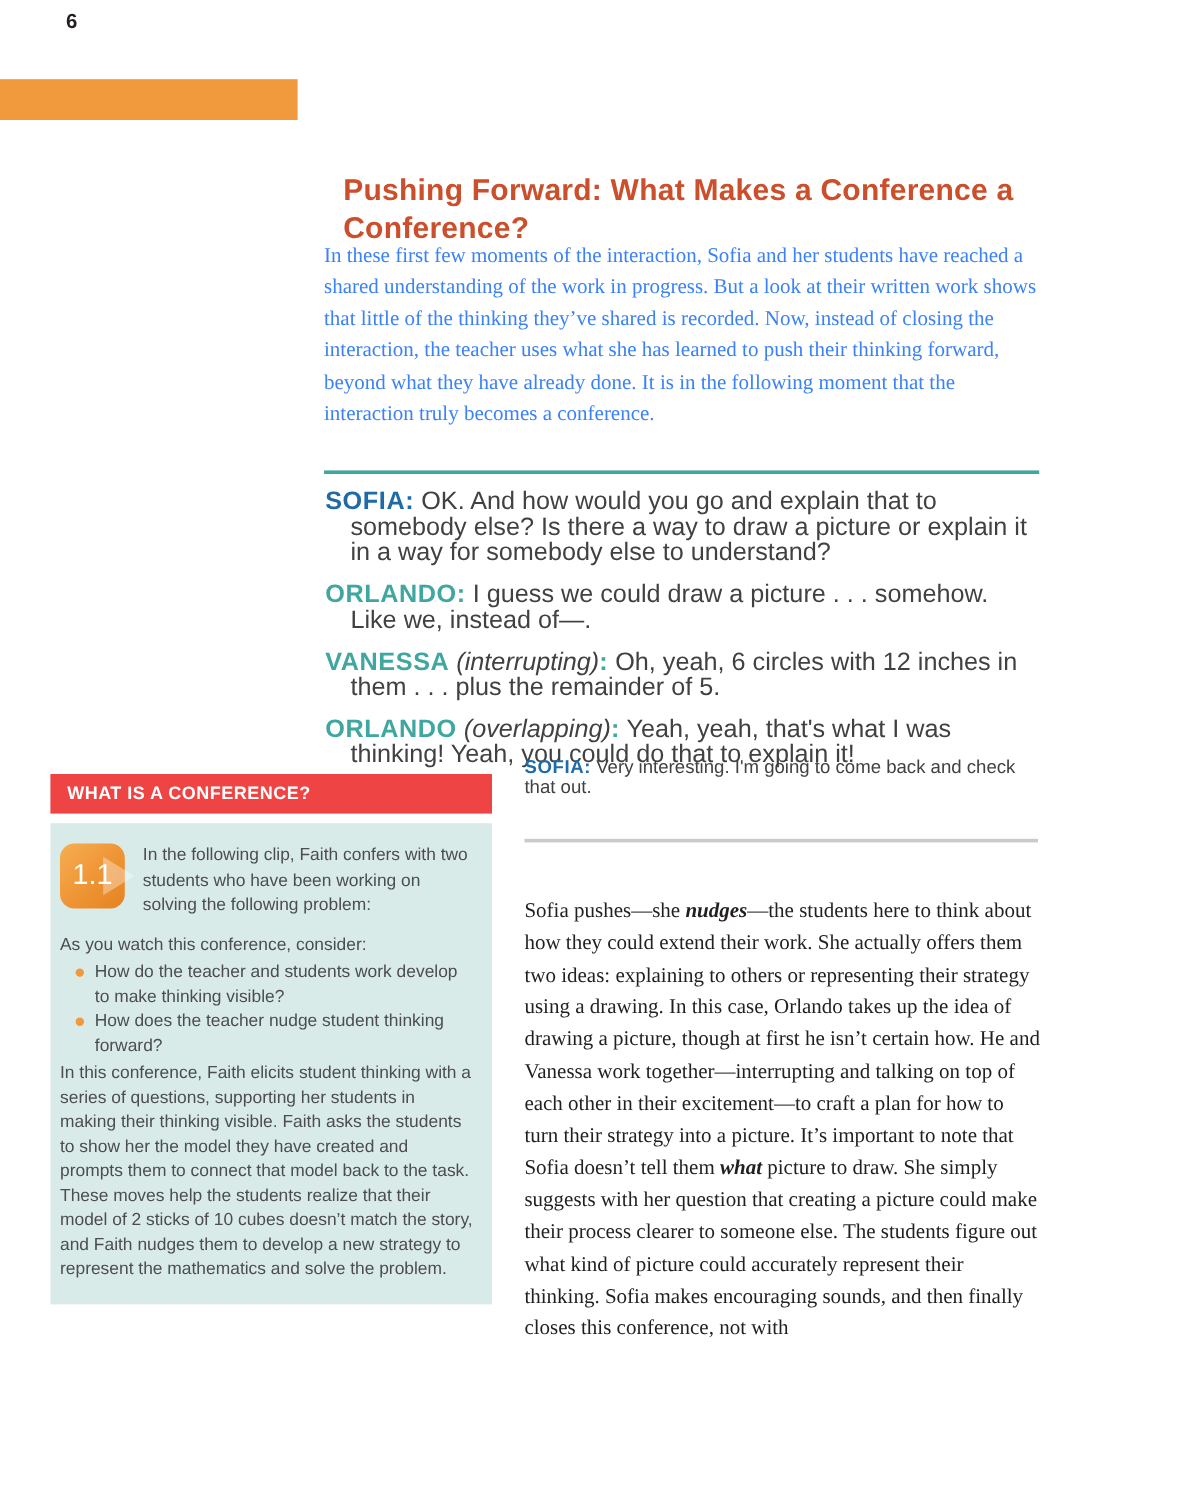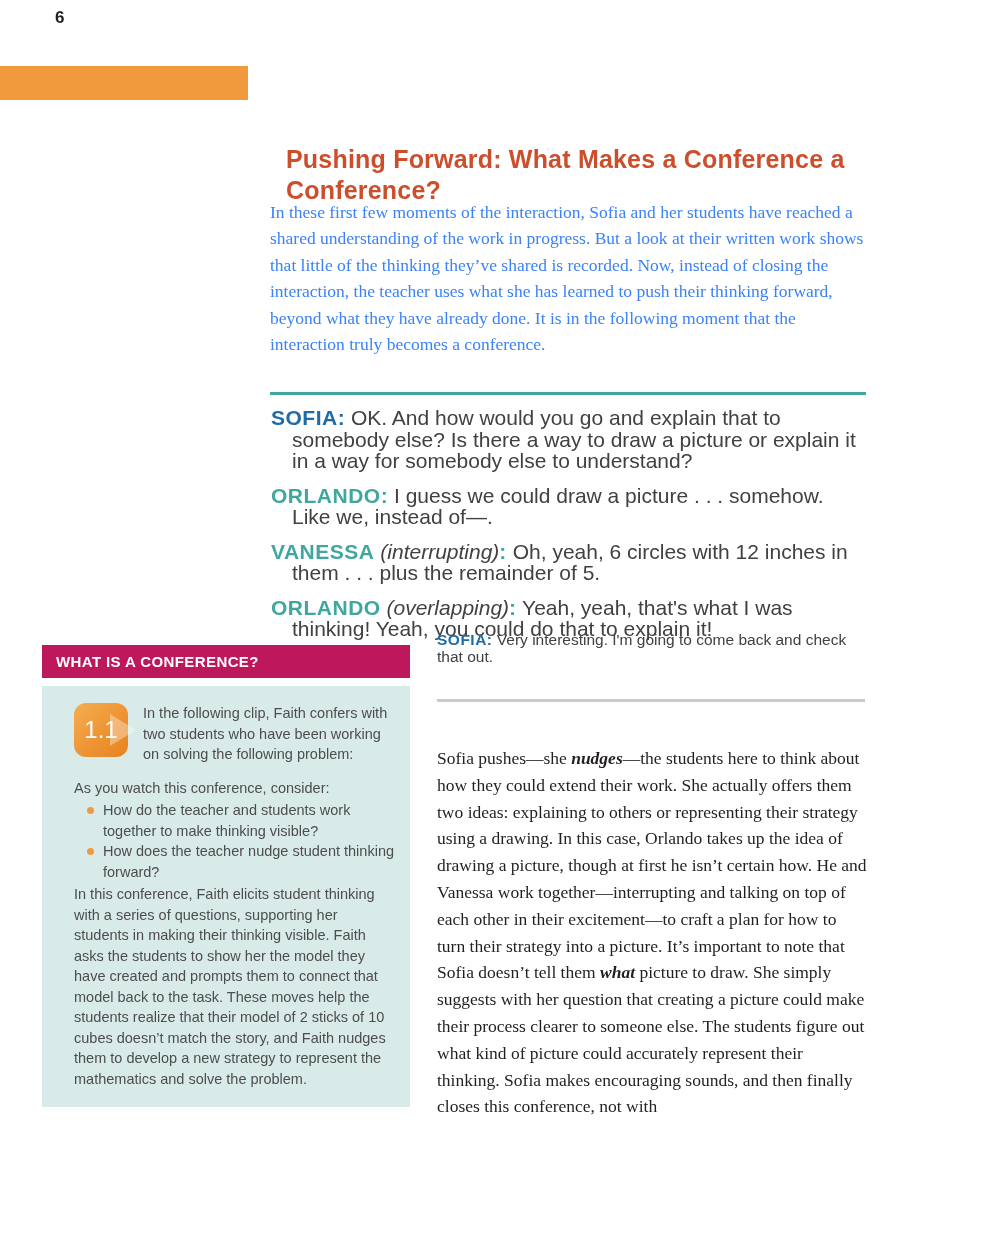--- a/index.html
+++ b/index.html
@@ -63,25 +63,25 @@
     position:absolute; left:437px; top:745px; width:430px;
     font-size:17.5px; line-height:26.8px; color:#231F20;
   }
   .bodycol i { font-style:italic;font-weight:bold; }
   
   .sidebar {
     position:absolute; left:42px; top:645px; width:368px;
     font-family:"Liberation Sans", sans-serif;
   }
   .sb-header {
-    height:33px; background:#be185d; color:#ffffff; font-weight:bold;
+    height:33px; background:#ef4444; color:#ffffff; font-weight:bold;
     font-size:15px; line-height:33px; padding-left:14px; letter-spacing:0.4px;
   }
   .sb-body {
-    margin-top:8px; background:#D9EBE9; padding:15px 16px 18px 32px;
+    margin-top:8px; background:#D9EBE9; padding:15px 16px 18px 8px;
     color:#4D4D4F; font-size:14.5px; line-height:20.5px;
     box-sizing:border-box;
   }
   .clip-row { display:flex; gap:15px; margin-bottom:13px; }
   .clip-badge {
     flex:0 0 54px; width:54px; height:54px; border-radius:12px;
     background:linear-gradient(135deg,#F6AE52 0%,#EE9434 55%,#E5831F 100%);
     color:#ffffff; font-size:24px; font-weight:normal;
     display:flex; align-items:center; justify-content:center;
     position:relative; margin-top:2px;
@@ -143,21 +143,21 @@
     <div class="sb-body">
       <div class="clip-row">
         <div class="clip-badge">
           <span>1.1</span>
           <span class="play-tri"></span>
         </div>
         <div class="clip-intro">In the following clip, Faith confers with two students who have been working on solving the following problem:</div>
       </div>
       <p class="sb-lead">As you watch this conference, consider:</p>
       <ul class="sb-bullets">
-        <li><span class="dot"></span><span>How do the teacher and students work together to make thinking visible?</span></li>
+        <li><span class="dot"></span><span>How do the teacher and students work develop to make thinking visible?</span></li>
         <li><span class="dot"></span><span>How does the teacher nudge student thinking forward?</span></li>
       </ul>
       <p class="sb-closing">In this conference, Faith elicits student thinking with a series of questions, supporting her students in making their thinking visible. Faith asks the students to show her the model they have created and prompts them to connect that model back to the task. These moves help the students realize that their model of 2 sticks of 10 cubes doesn’t match the story, and Faith nudges them to develop a new strategy to represent the mathematics and solve the problem.</p>
     </div>
   </div>
 
   <p class="bodycol" style="margin:0;"><span>Sofia pushes—she </span><i>nudges</i><span>—the students here to think about how they could extend their work. She actually offers them two ideas: explaining to others or representing their strategy using a drawing. In this case, Orlando takes up the idea of drawing a picture, though at first he isn’t certain how. He and Vanessa work together—interrupting and talking on top of each other in their excitement—to craft a plan for how to turn their strategy into a picture. It’s important to note that Sofia doesn’t tell them </span><i>what</i><span> picture to draw. She simply suggests with her question that creating a picture could make their process clearer to someone else. The students figure out what kind of picture could accurately represent their thinking. Sofia makes encouraging sounds, and then finally closes this conference, not with</span></p>
 
 </div>
 

